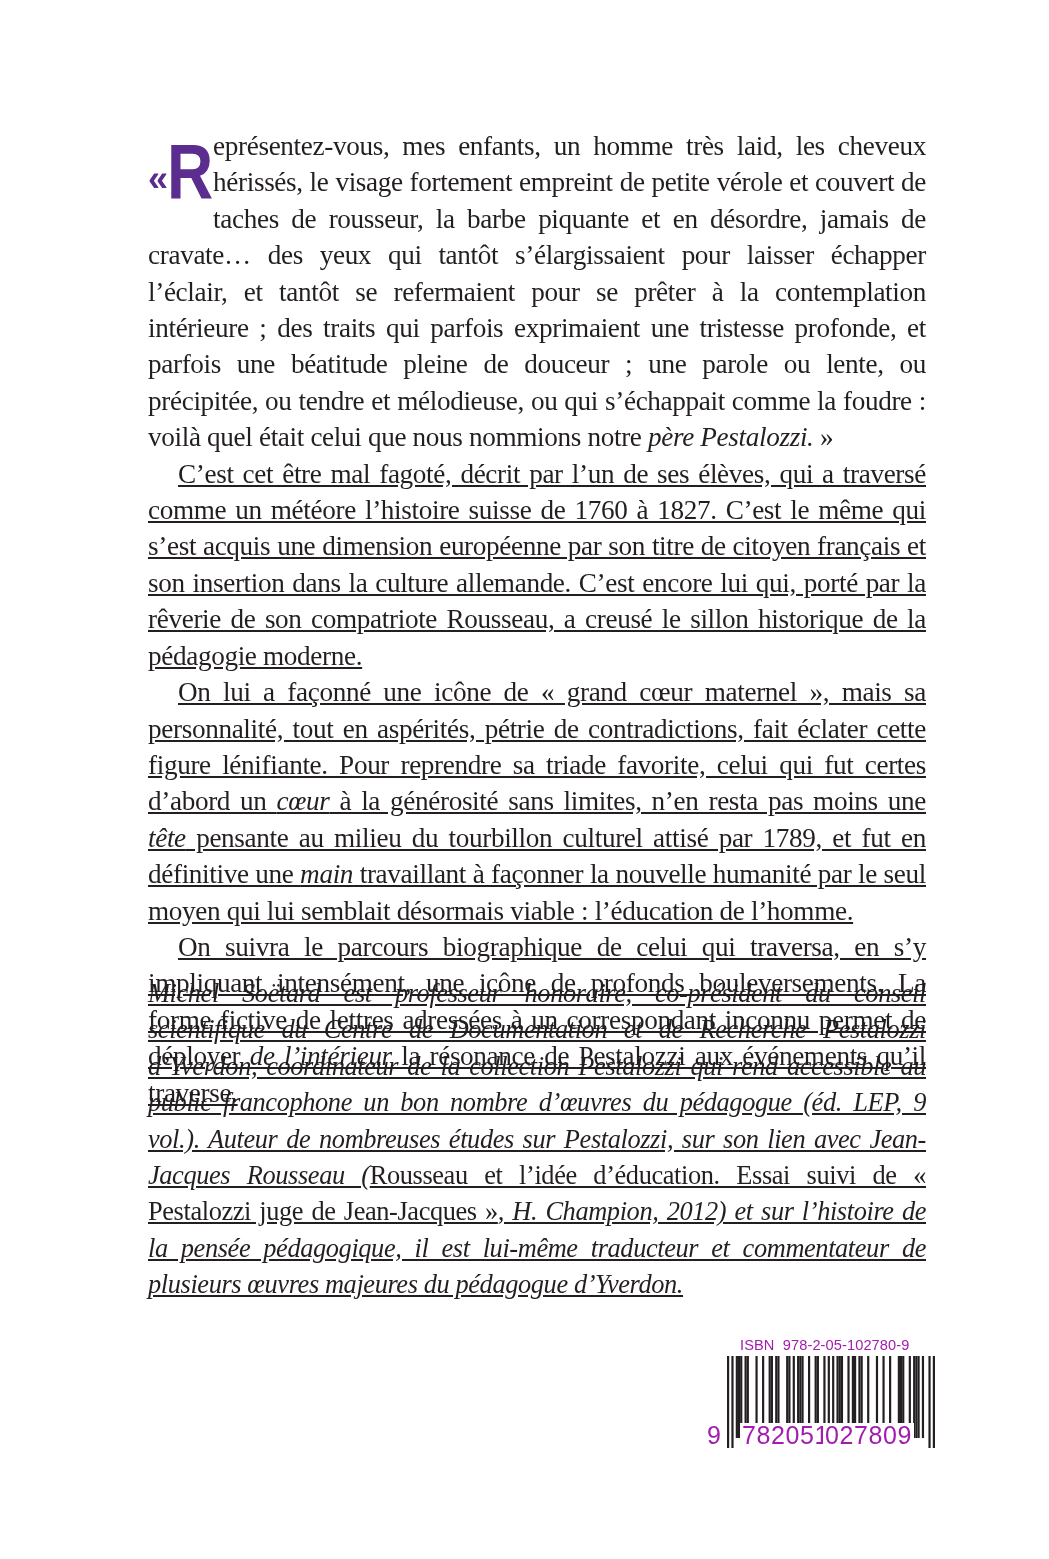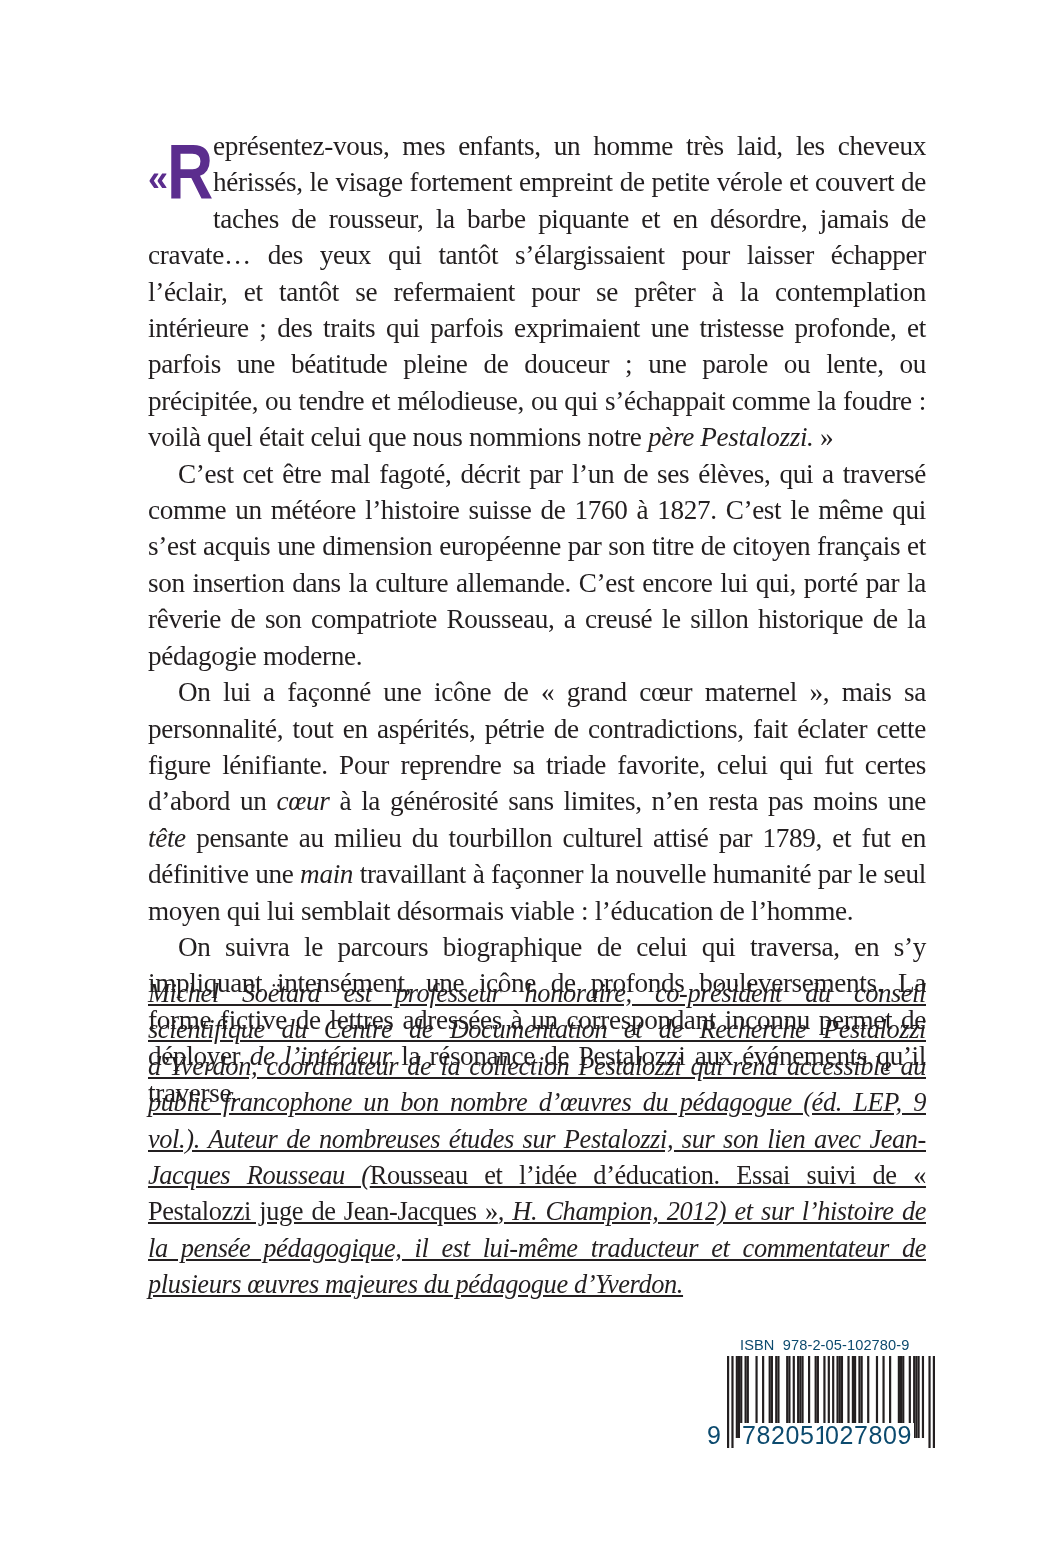--- a/index.html
+++ b/index.html
@@ -23,20 +23,21 @@
     }
     .blurb p {
       margin: 0;
       font-size: 27.2px;
       line-height: 36.4px;
       text-align: justify;
       letter-spacing: -0.35px;
     }
     .blurb p.indent {
       text-indent: 30px;
+      text-decoration: underline;
     }
     .quote-first {
       position: relative;
     }
     .dropcap-wrap {
       float: left;
       display: flex;
       align-items: flex-end;
       height: 66px;
       margin-top: 9px;
@@ -80,21 +81,21 @@
     .upright {
       font-style: normal;
     }
     .barcode-block {
       position: absolute;
       left: 727px;
       top: 1337px;
       width: 237px;
       height: 124px;
       font-family: "Liberation Sans", "DejaVu Sans", sans-serif;
-      color: #0c4a6e;
+      color: #a21caf;
     }
     .isbn-label {
       position: absolute;
       left: 13px;
       top: 0;
       font-size: 14.6px;
       letter-spacing: 0.1px;
       white-space: nowrap;
     }
     .barcode-svg {

